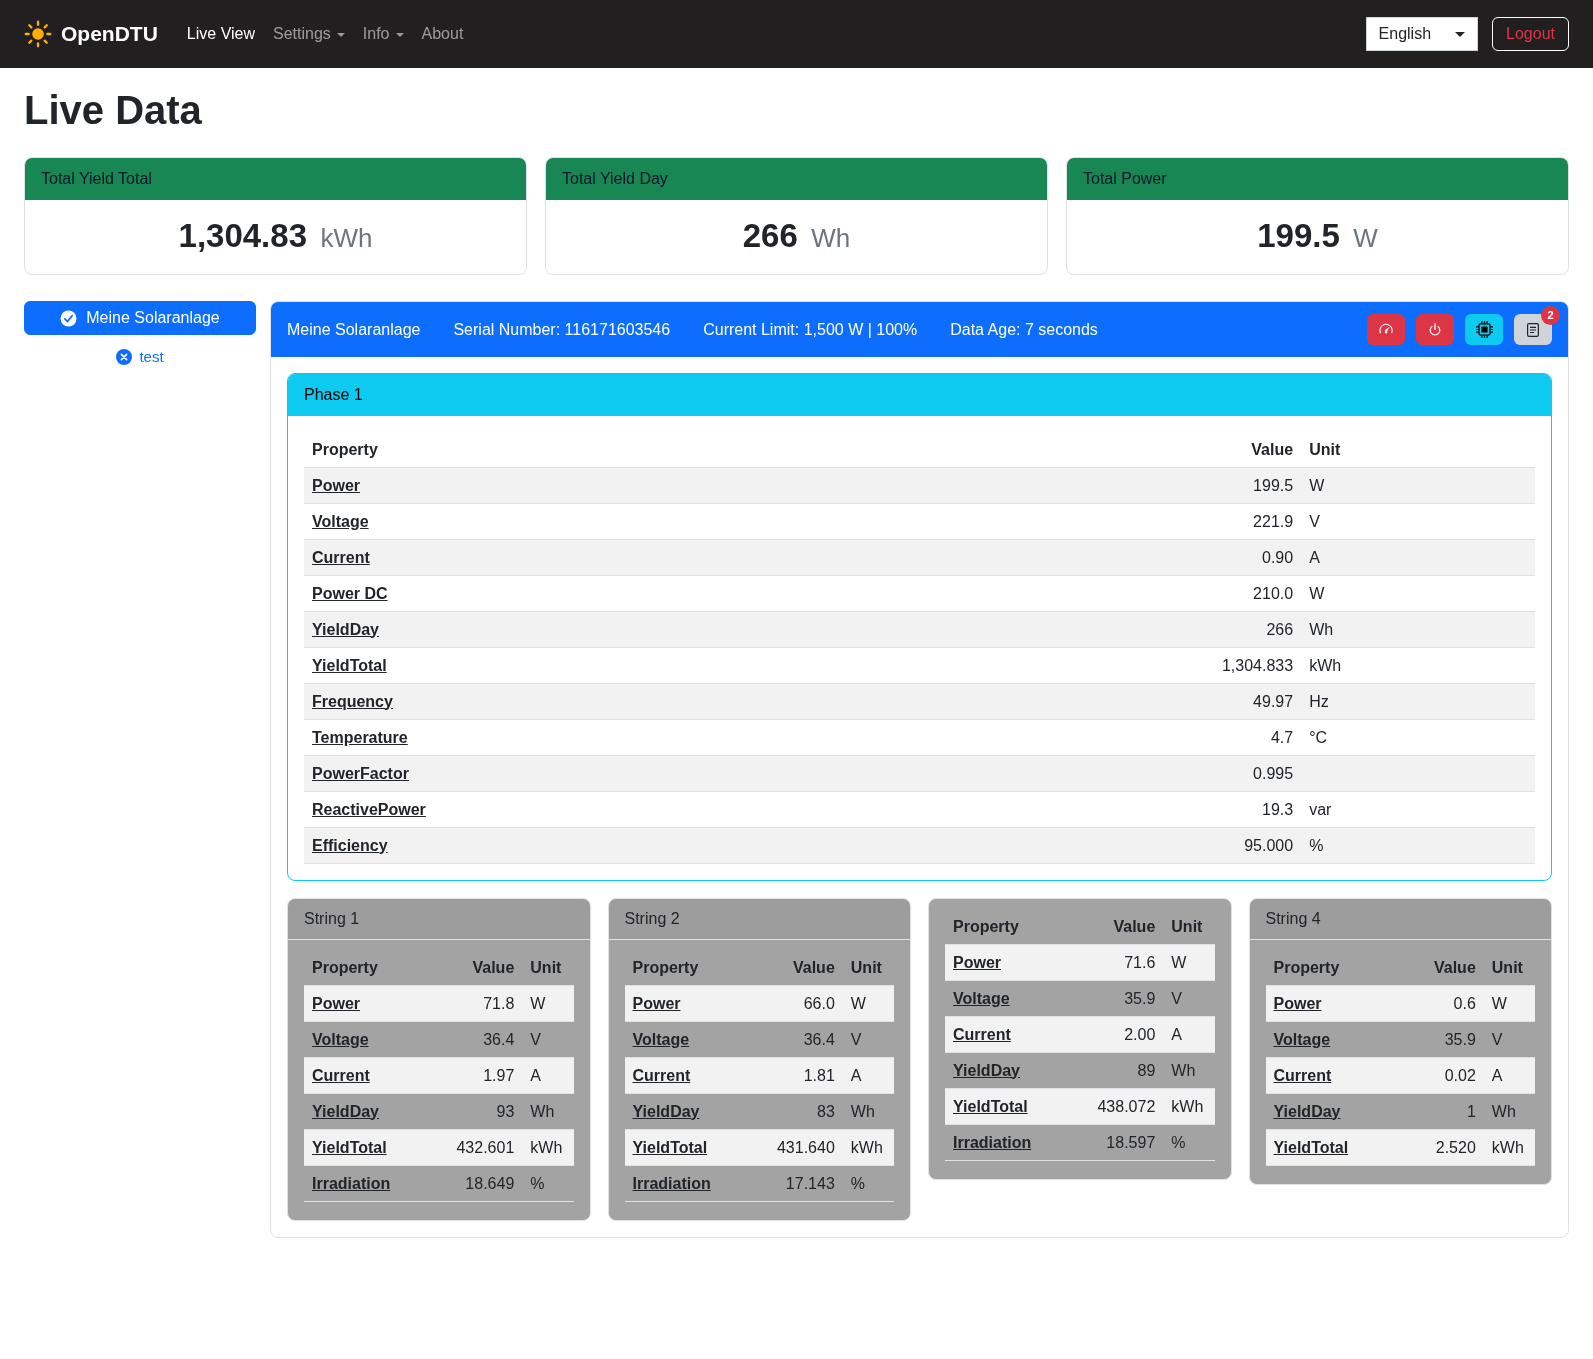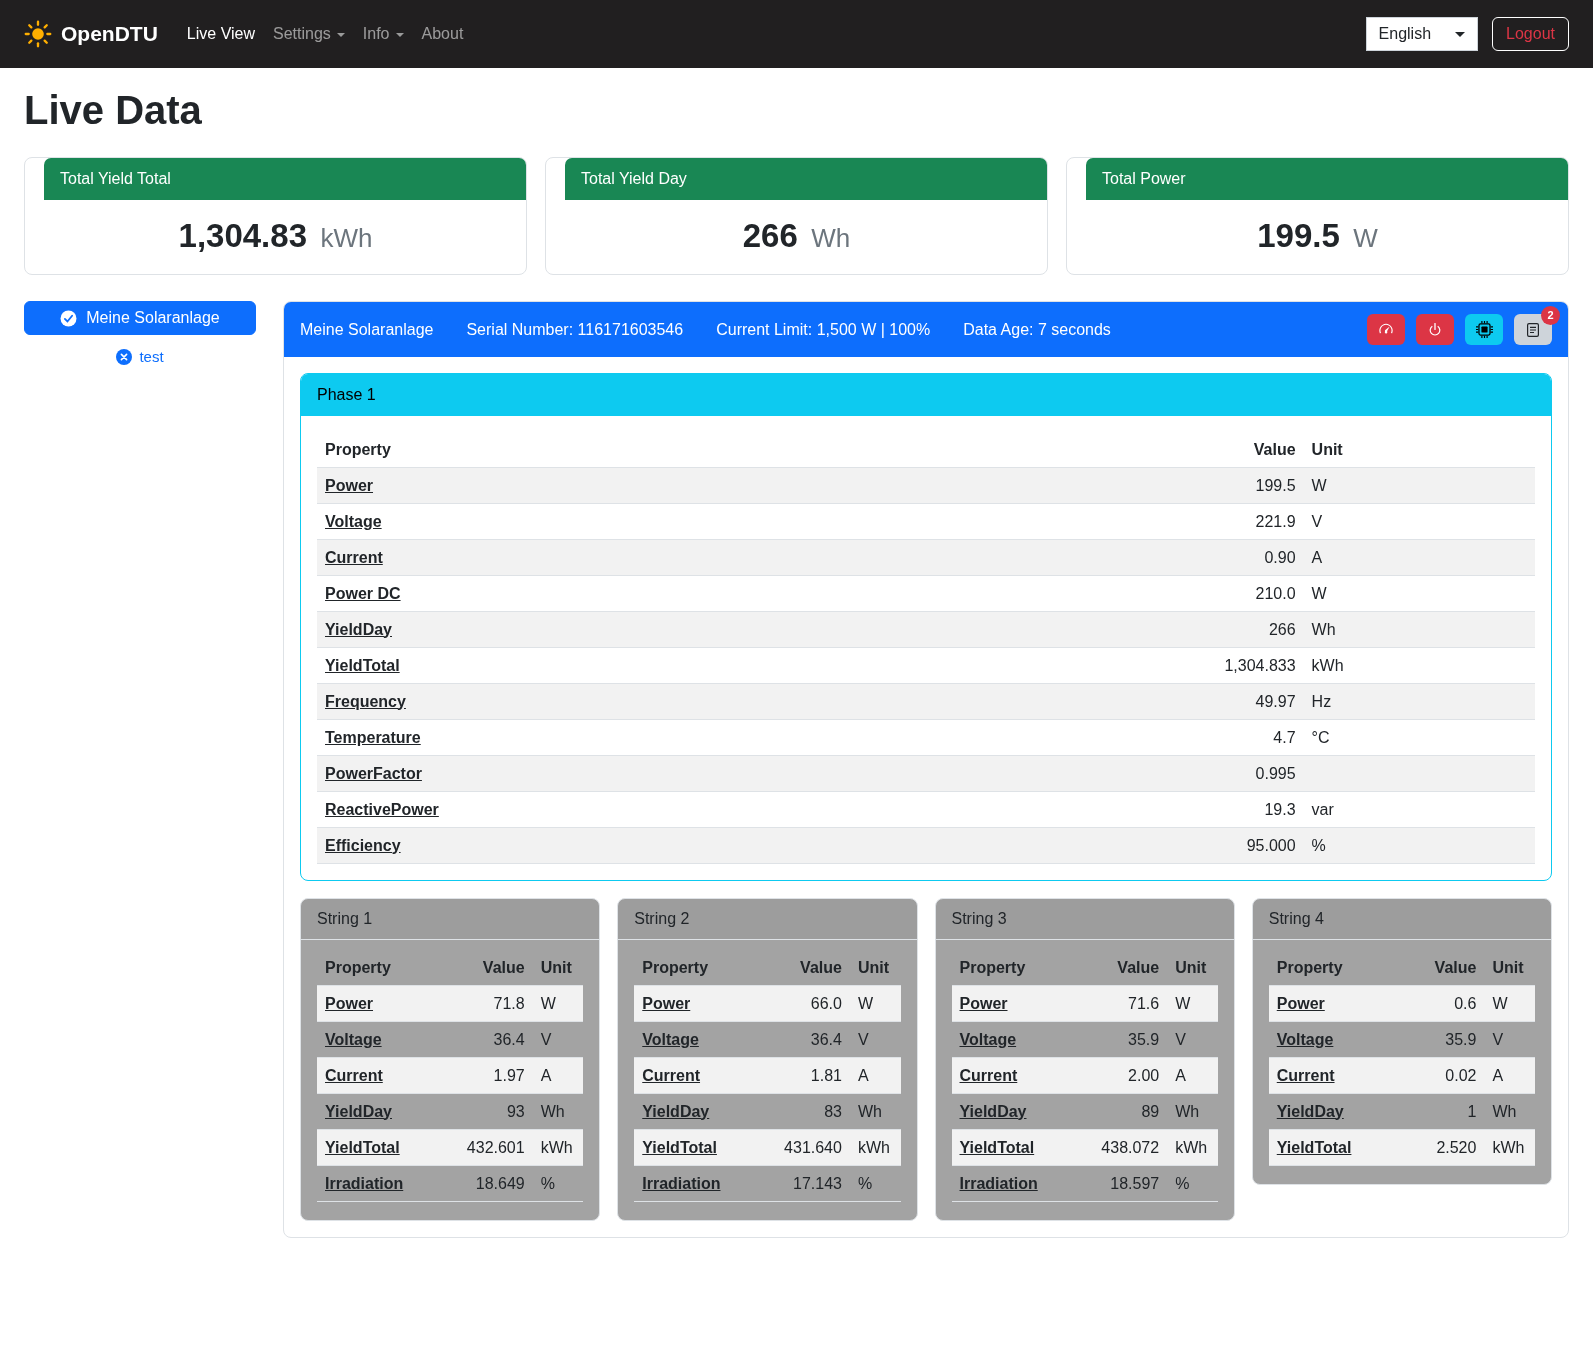--- a/index.html
+++ b/index.html
@@ -39,30 +39,29 @@
   }
 
   
   .container { padding:0 24px 28px; }
   h1.page-title { font-size:40px; font-weight:700; margin:20px 0 24px; }
 
   
   .summary-row { display:grid; grid-template-columns:repeat(3,1fr); gap:18px; margin-bottom:26px; }
   .card { border:1px solid #dee2e6; border-radius:8px; background:#fff; }
   .card-header-green {
-    background:#198754; color:#ffffff; padding:12px 16px; font-size:16px;
+    background:#198754; color:#0f172a; padding:12px 16px; font-size:16px;
     border-radius:7px 7px 0 0;
-    margin-left:19px;
   }
   .summary-body { padding:17px 16px 19px; text-align:center; }
   .summary-value { font-size:33px; font-weight:600; color:#212529; }
   .summary-unit { font-size:26px; color:#6c757d; margin-left:9px; }
 
   
-  .content-row { display:flex; gap:27px; align-items:flex-start; }
+  .content-row { display:flex; gap:14px; align-items:flex-start; }
   .sidebar { width:232px; flex-shrink:0; }
   .inverter-select-btn {
     width:100%; background:#0d6efd; border:1px solid #0d6efd; color:#fff; border-radius:6px;
     padding:7px 12px; font-size:16px; display:flex; align-items:center; justify-content:center; gap:9px;
     cursor:pointer; font-family:inherit;
   }
   .event-link {
     margin-top:13px; display:flex; align-items:center; justify-content:center; gap:7px;
     color:#0d6efd; font-size:15px; cursor:pointer;
   }
@@ -432,21 +431,20 @@
     <td class="prop">Irradiation</td>
     <td class="col-value">17.143</td>
     <td class="col-unit">%</td>
   </tr>
 </tbody>
       </table>
     </div>
   </div>
 
   <div class="string-card">
-    <div class="string-header">String 3</div>
     <div class="string-body">
       <table class="data-table">
         <thead>
           <tr>
             <th>Property</th>
             <th class="col-value">Value</th>
             <th class="col-unit">Unit</th>
           </tr>
         </thead>
         <tbody>

